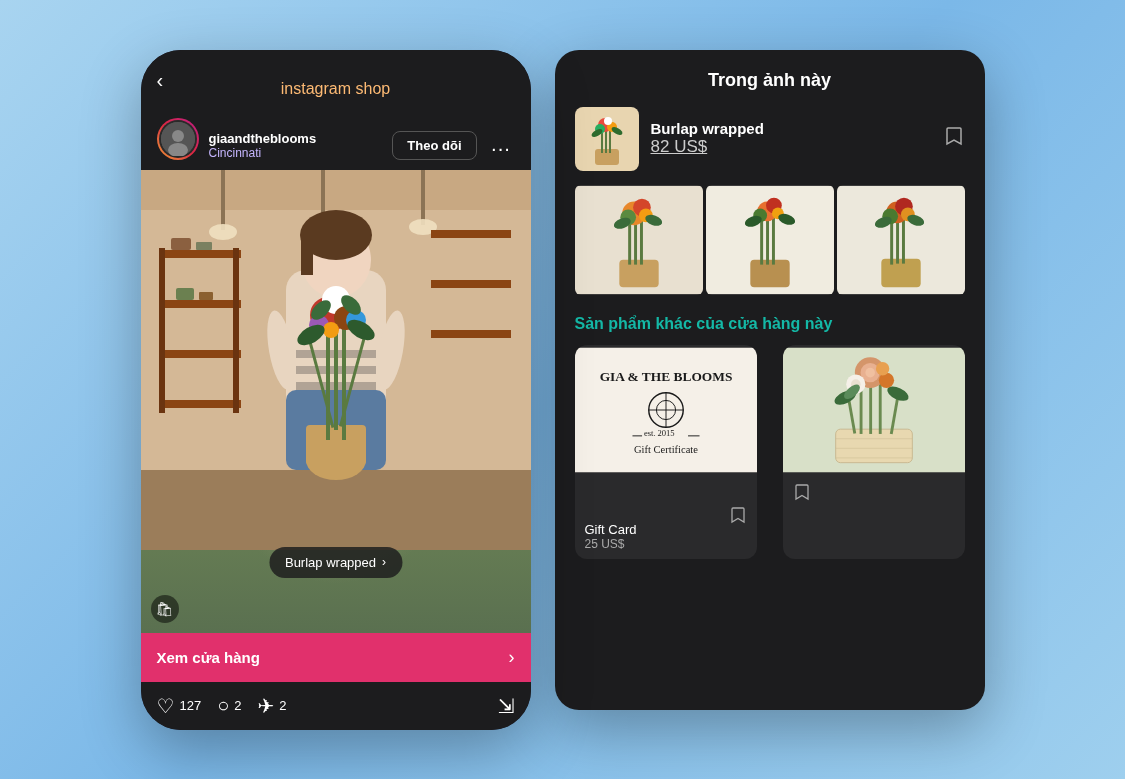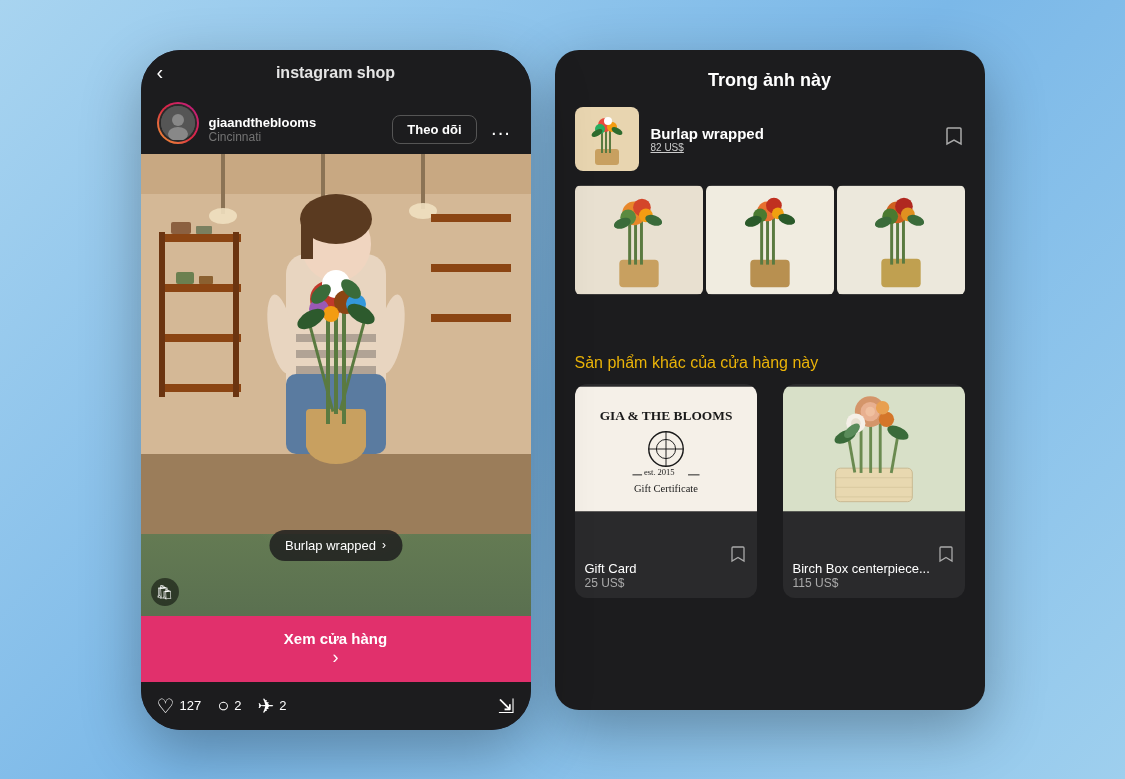--- a/index.html
+++ b/index.html
@@ -48,23 +48,24 @@
       position: relative;
     }
     .ig-header .back-btn {
       position: absolute;
       left: 16px;
       color: #fff;
       font-size: 20px;
       cursor: pointer;
     }
     .ig-header .title {
-      color: #e5e5e5;
-      font-weight: 700;
+      color: #fdba74;
+      font-weight: 400;
       font-size: 16px;
+      margin-top: 16px;
     }
 
     
     .profile-row {
       background: #1c1c1e;
       padding: 10px 16px;
       display: flex;
       align-items: flex-end;
       gap: 10px;
     }
@@ -99,21 +100,21 @@
     }
     .profile-info {
       flex: 1;
     }
     .profile-name {
       color: #fff;
       font-size: 13px;
       font-weight: 600;
     }
     .profile-location {
-      color: #737373;
+      color: #c4b5fd;
       font-size: 12px;
     }
     .follow-btn {
       background: transparent;
       border: 1px solid #555;
       color: #fff;
       padding: 6px 14px;
       border-radius: 8px;
       font-size: 13px;
       font-weight: 700;
@@ -181,21 +182,20 @@
     }
 
     
     .view-store-bar {
       background: #e1306c;
       padding: 14px 16px;
       display: flex;
       align-items: center;
       justify-content: space-between;
       cursor: pointer;
-      flex-direction: column;
     }
     .view-store-text {
       color: #fff;
       font-size: 15px;
       font-weight: 600;
     }
     .view-store-arrow {
       color: #fff;
       font-size: 18px;
     }
@@ -261,21 +261,21 @@
     .product-details {
       flex: 1;
     }
     .product-name {
       color: #fff;
       font-size: 15px;
       font-weight: 600;
     }
     .product-price {
       color: #ccc;
-      font-size: 10px;
+      font-size: 17px;
       text-decoration: underline;
     }
     .bookmark-btn {
       color: #ccc;
       font-size: 20px;
       cursor: pointer;
     }
 
     
     .image-grid-3 {
@@ -285,25 +285,24 @@
       margin-bottom: 20px;
     }
     .grid-img {
       height: 110px;
       border-radius: 6px;
       overflow: hidden;
     }
 
     
     .section-title {
-      color: #eab308;
+      color: #14b8a6;
       font-size: 16px;
-      font-weight: 400;
+      font-weight: 700;
       margin-bottom: 12px;
-      margin-top: 39px;
     }
 
     
     .product-grid-2 {
       display: grid;
       grid-template-columns: 1fr 1fr;
       gap: 26px;
     }
     .product-card {
       background: #2a2a2c;
@@ -623,24 +622,20 @@
 
             <ellipse cx="65" cy="52" rx="12" ry="6" fill="#3a6b3a" transform="rotate(-25,65,52)"></ellipse>
             <ellipse cx="120" cy="48" rx="12" ry="6" fill="#3a6b3a" transform="rotate(25,120,48)"></ellipse>
             <ellipse cx="72" cy="46" rx="10" ry="5" fill="#5a8b5a" transform="rotate(-40,72,46)"></ellipse>
 
             <circle cx="108" cy="34" r="8" fill="#d4762a"></circle>
             <circle cx="104" cy="22" r="7" fill="#e8a050"></circle>
           </svg>
         </div>
         <div class="product-card-info">
-          <div>
-            <div class="product-card-name">Birch Box centerpiece...</div>
-            <div class="product-card-price">115 US$</div>
-          </div>
           <span class="product-card-bookmark">
             <svg width="18" height="18" viewBox="0 0 18 18" fill="none" xmlns="http://www.w3.org/2000/svg">
               <path d="M4 2h10a1 1 0 0 1 1 1v13l-6-3.5L3 16V3a1 1 0 0 1 1-1z" stroke="#aaa" stroke-width="1.3" fill="none"></path>
             </svg>
           </span>
         </div>
       </div>
     </div>
   </div>
 </div>

